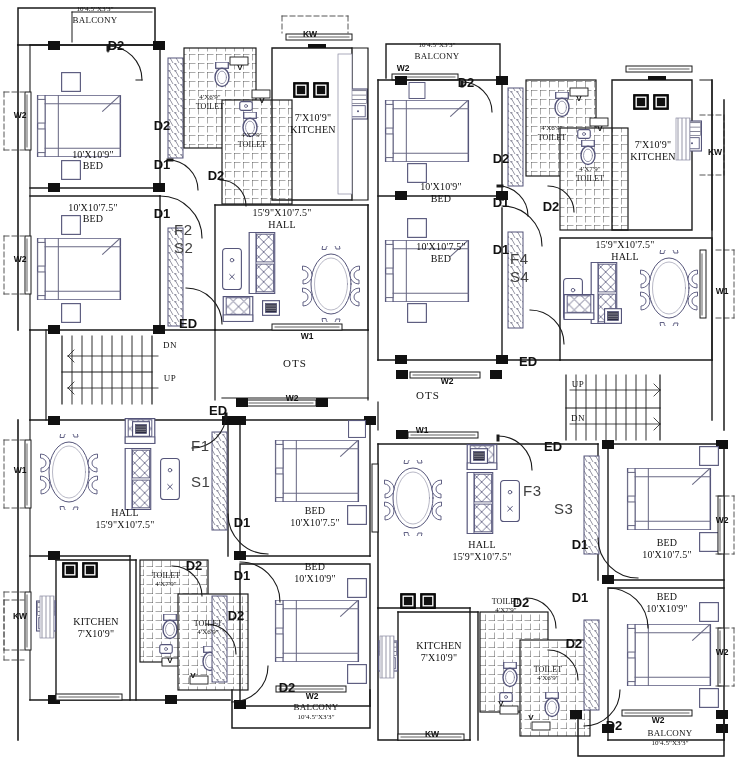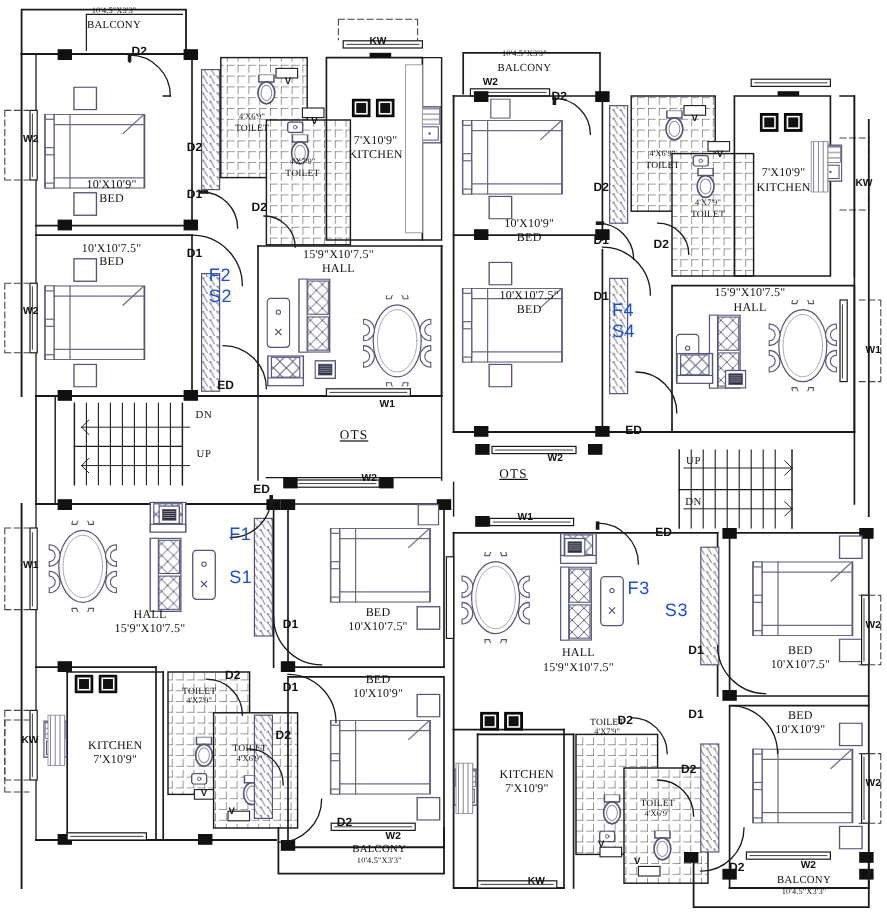--- a/index.html
+++ b/index.html
@@ -4,25 +4,25 @@
 <title>Floor Plan</title>
 <style>
   html,body{margin:0;padding:0;background:#fff;}
   body{font-family:"Liberation Serif",serif;}
   #plan{position:relative;width:739px;height:768px;background:#fff;overflow:hidden;}
   svg{display:block;}
   .lbl{position:absolute;text-align:center;line-height:1.05;color:#111;
        font-family:"Liberation Serif",serif;white-space:nowrap;pointer-events:none;}
   .rm{font-size:10px;letter-spacing:.2px;}
   .tiny{font-size:7px;letter-spacing:.1px;}
-  .tag{font-family:"Liberation Sans",sans-serif;font-size:10px;font-weight:700;}
-  .unit{font-family:"Liberation Sans",sans-serif;font-size:15px;font-weight:400;letter-spacing:.5px;color:#1d4ed8;text-align:left;}
-  .ots{font-size:11px;letter-spacing:1px;text-decoration:underline;}
+  .tag{font-family:"Liberation Sans",sans-serif;font-size:13px;font-weight:700;}
+  .unit{font-family:"Liberation Sans",sans-serif;font-size:15px;font-weight:400;letter-spacing:.5px;color:#404040;text-align:left;}
+  .ots{font-size:11px;letter-spacing:1px;}
   .updn{font-family:"Liberation Serif",serif;font-size:9px;letter-spacing:.5px;}
-  .wlab{font-family:"Liberation Sans",sans-serif;font-size:8.5px;font-weight:700;text-align:right;}
+  .wlab{font-family:"Liberation Sans",sans-serif;font-size:8.5px;font-weight:700;}
 </style>
 </head>
 <body>
 
 <div id="plan">
 <svg width="739" height="768" viewBox="0 0 739 768">
   <defs>
 
     <pattern id="lattice" width="9" height="9" patternUnits="userSpaceOnUse">
       <rect width="9" height="9" fill="#fff"></rect>

